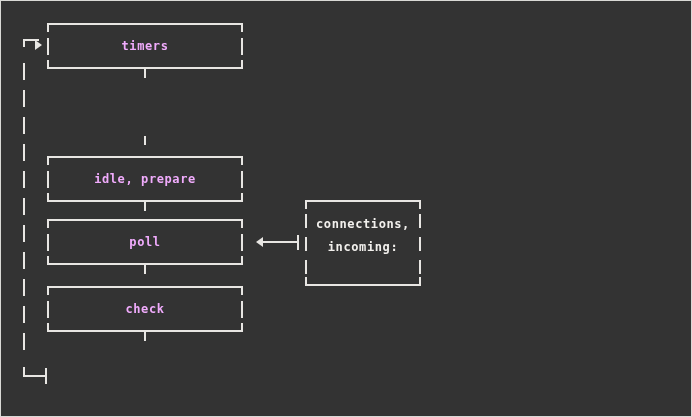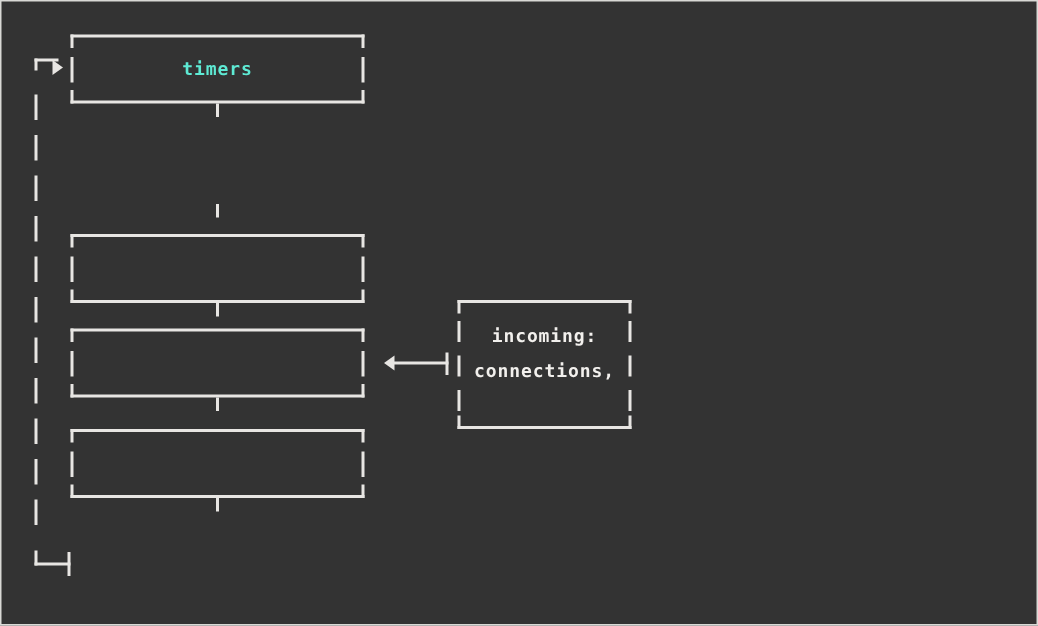--- a/index.html
+++ b/index.html
@@ -41,21 +41,21 @@
     position:absolute;width:2px;height:17px;background:#e8e6e3;top:50%;
     margin-top:-8px;
   }
   .phase-box .s-l{left:6px;}
   .phase-box .s-r{right:6px;}
   .phase-box .label{
     position:absolute;
     left:0;right:0;top:50%;
     transform:translateY(-50%);
     text-align:center;
-    color:#5eead4;
+    color:#f0abfc;
     font-size:12px;
     line-height:14px;
     letter-spacing:0.6px;
     font-weight:bold;
     white-space:nowrap;
     font-family:"DejaVu Sans Mono","Liberation Mono",monospace;
   }
 
   
   .connector{
@@ -177,46 +177,49 @@
 
   <div class="phase-box" style="top:155px;">
     <div class="top-line"></div>
     <div class="bottom-line"></div>
     <div class="corner c-tl"></div>
     <div class="corner c-tr"></div>
     <div class="corner c-bl"></div>
     <div class="corner c-br"></div>
     <div class="side s-l"></div>
     <div class="side s-r"></div>
+    <div class="label">idle, prepare</div>
   </div>
 
   <div class="connector" style="top:201px;"></div>
 
   <div class="phase-box" style="top:218px;">
     <div class="top-line"></div>
     <div class="bottom-line"></div>
     <div class="corner c-tl"></div>
     <div class="corner c-tr"></div>
     <div class="corner c-bl"></div>
     <div class="corner c-br"></div>
     <div class="side s-l"></div>
     <div class="side s-r"></div>
+    <div class="label">poll</div>
   </div>
 
   <div class="connector" style="top:264px;"></div>
 
   <div class="phase-box" style="top:285px;">
     <div class="top-line"></div>
     <div class="bottom-line"></div>
     <div class="corner c-tl"></div>
     <div class="corner c-tr"></div>
     <div class="corner c-bl"></div>
     <div class="corner c-br"></div>
     <div class="side s-l"></div>
     <div class="side s-r"></div>
+    <div class="label">check</div>
   </div>
 
   <div class="connector" style="top:331px;"></div>
 
 
   <div class="feed-head"></div>
   <div class="feed-line"></div>
   <div class="feed-cap"></div>
 
   <div class="info-box">
@@ -226,18 +229,18 @@
     <div class="corner c-tr"></div>
     <div class="corner c-bl"></div>
     <div class="corner c-br"></div>
     <div class="bar bar-l1"></div>
     <div class="bar bar-l2"></div>
     <div class="bar bar-l3"></div>
     <div class="bar bar-r1"></div>
     <div class="bar bar-r2"></div>
     <div class="bar bar-r3"></div>
     <div class="lines">
+      <div>connections,</div>
       <div>incoming:</div>
-      <div>connections,</div>
     </div>
   </div>
 
 </div>
 
 </body></html>

